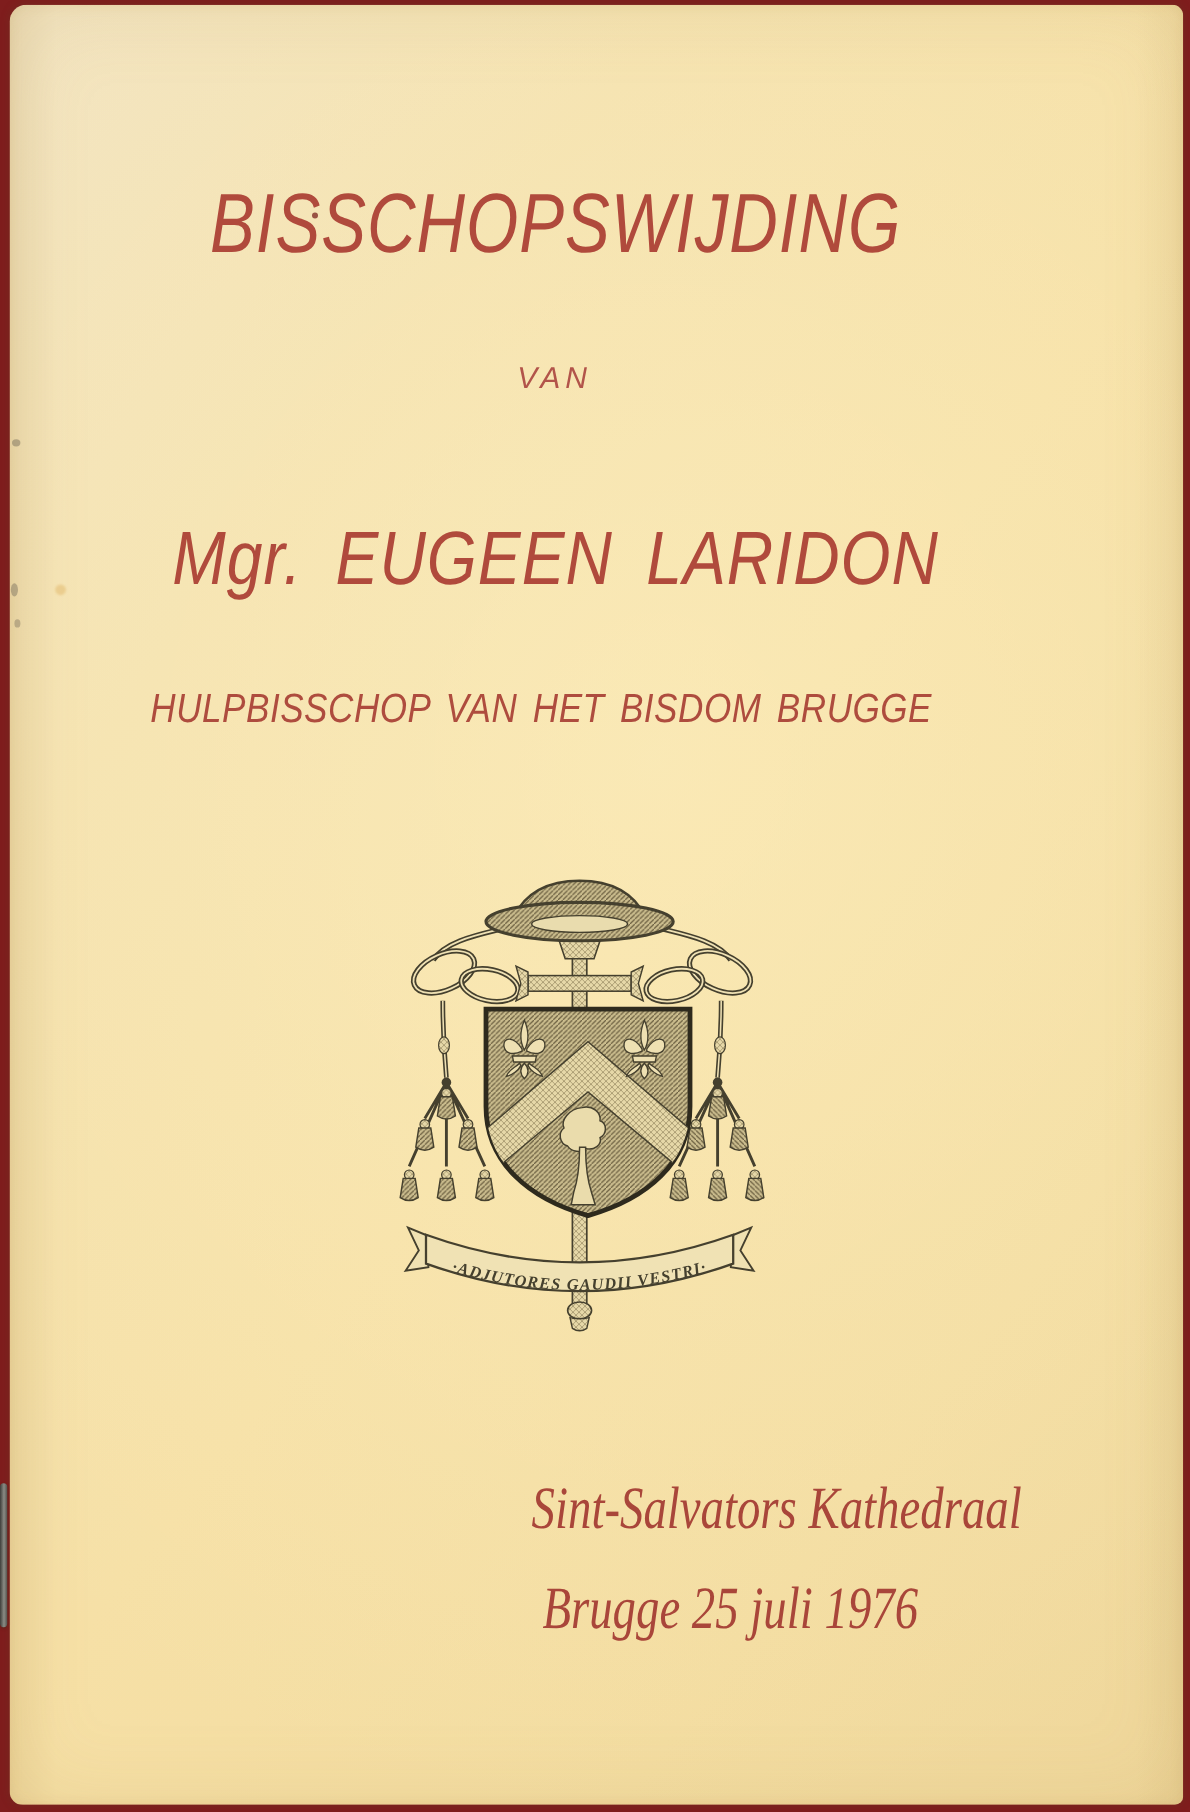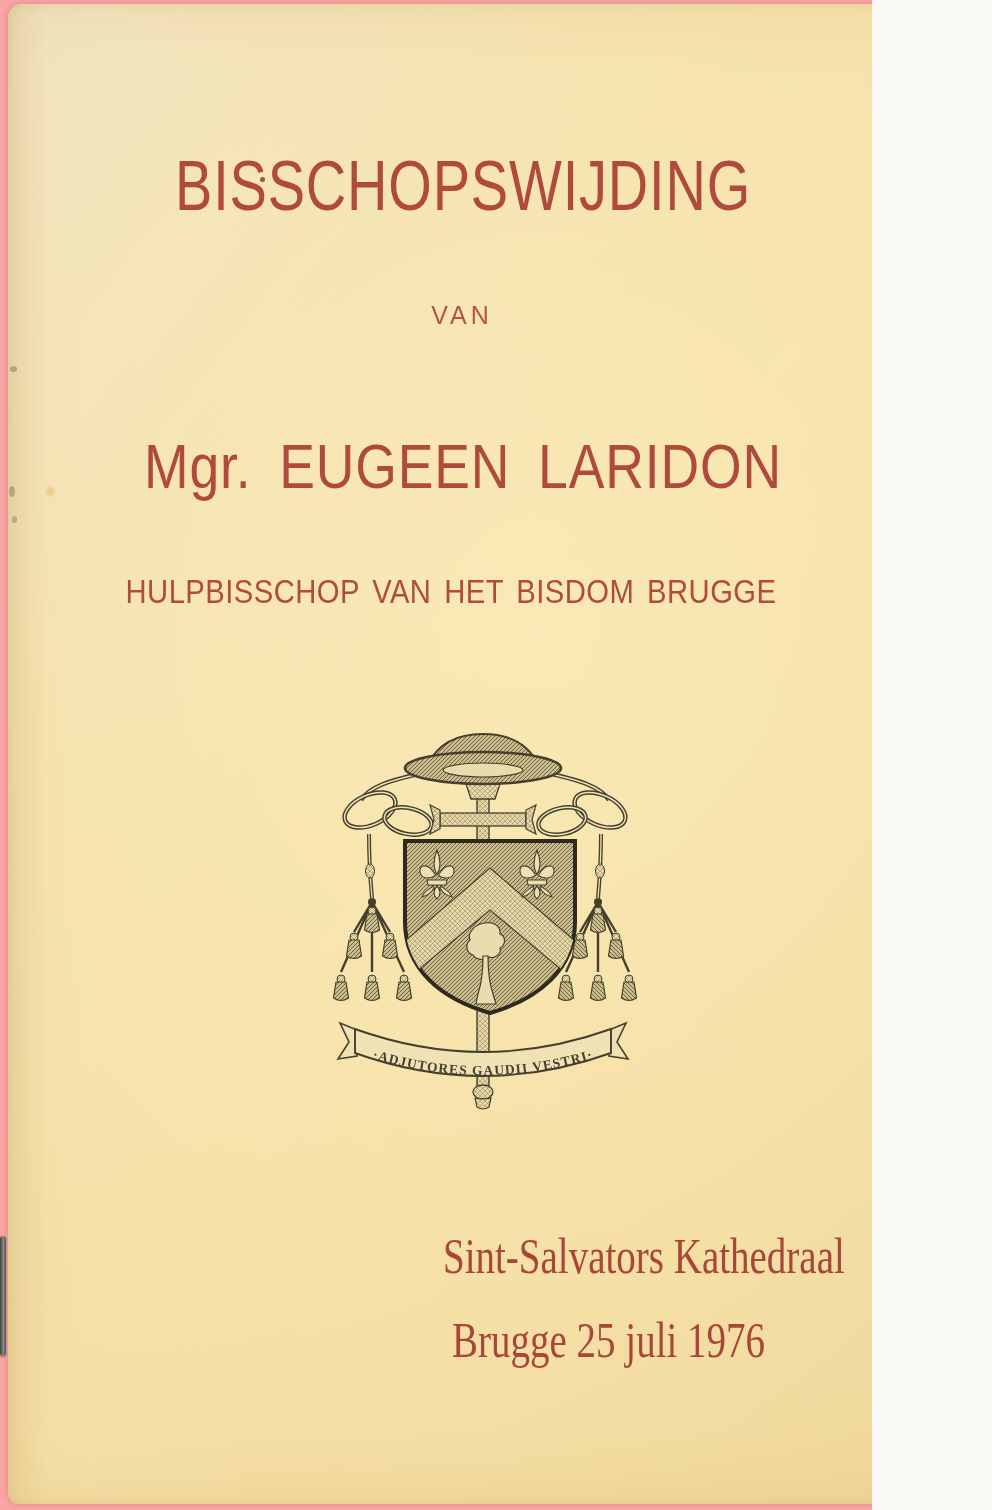--- a/index.html
+++ b/index.html
@@ -1,17 +1,17 @@
 <!DOCTYPE html>
 <html><head>
 <meta charset="utf-8">
 <style>
   html,body{margin:0;padding:0;background:#fbfaf7;}
-  .stage{position:relative;width:872px;height:1510px;background:#fca5a5;overflow:hidden;
-         font-family:"Liberation Sans", sans-serif;}
+  .stage{position:relative;width:992px;height:1510px;background:#7f1d1d;overflow:hidden;
+         font-family:"Liberation Sans", sans-serif;font-style:italic;}
   .cover{position:absolute;left:8px;top:4px;width:978px;height:1500px;
          border-radius:14px 9px 7px 11px;
          background:
            radial-gradient(120% 85% at 55% 42%, rgba(255,243,198,.45), rgba(255,243,198,0) 70%),
            linear-gradient(128deg,#f2e4c2 0%, #f4e1ae 26%, #f6e0a6 52%, #f3dca0 78%, #efd79b 100%);
          box-shadow: 0 0 7px rgba(90,70,40,.25),
                      inset 0 0 70px rgba(185,148,78,.16),
                      inset 0 0 10px rgba(205,172,110,.28);}
   .cover::before{content:"";position:absolute;inset:0;border-radius:inherit;
          background:linear-gradient(90deg, rgba(160,125,60,.10) 0%, rgba(160,125,60,0) 4%,

